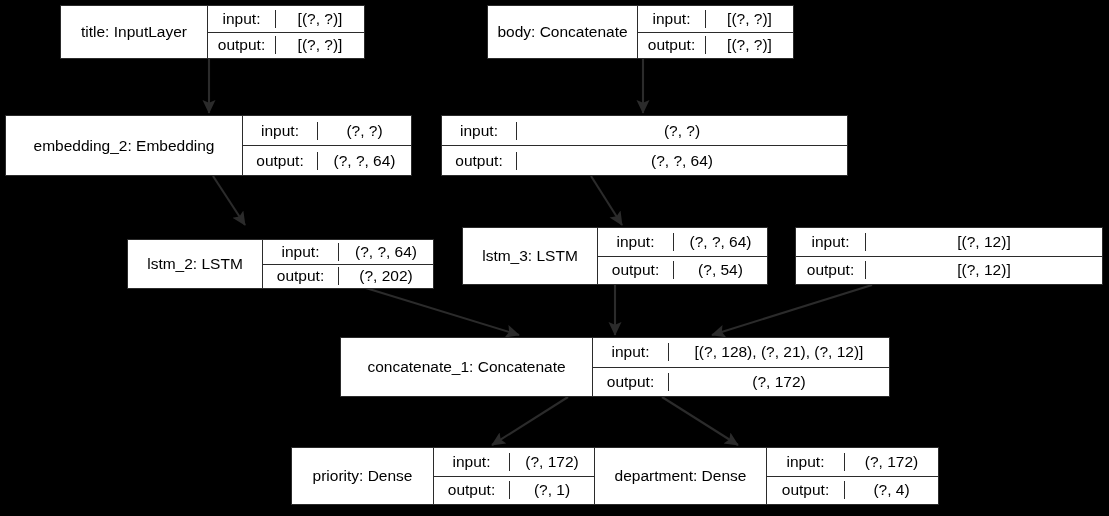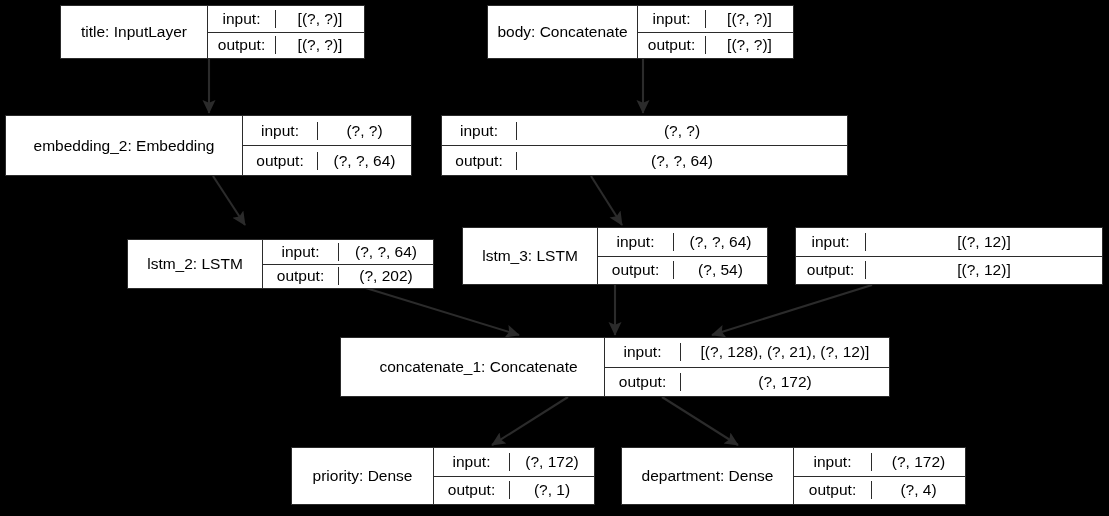--- a/index.html
+++ b/index.html
@@ -183,21 +183,21 @@
         <div class="io-row top">
           <div class="io-label" style="width: 70px;">input:</div>
           <div class="io-value">[(?, 12)]</div>
         </div>
         <div class="io-row bottom">
           <div class="io-label" style="width: 70px;">output:</div>
           <div class="io-value">[(?, 12)]</div>
         </div>
       </div>
     </div>
-    <div class="node" style="left: 340px; top: 337px; width: 550px; height: 60px; padding-left: 12px;">
+    <div class="node" style="left: 340px; top: 337px; width: 550px; height: 60px;">
       <div class="node-name" style="width: 252px;">concatenate_1: Concatenate</div>
       <div class="io-block">
         <div class="io-row top">
           <div class="io-label" style="width: 76px;">input:</div>
           <div class="io-value">[(?, 128), (?, 21), (?, 12)]</div>
         </div>
         <div class="io-row bottom">
           <div class="io-label" style="width: 76px;">output:</div>
           <div class="io-value">(?, 172)</div>
         </div>
@@ -209,21 +209,21 @@
         <div class="io-row top">
           <div class="io-label" style="width: 76px;">input:</div>
           <div class="io-value">(?, 172)</div>
         </div>
         <div class="io-row bottom">
           <div class="io-label" style="width: 76px;">output:</div>
           <div class="io-value">(?, 1)</div>
         </div>
       </div>
     </div>
-    <div class="node" style="left: 621px; top: 447px; width: 345px; height: 58px;">
+    <div class="node" style="left: 594px; top: 447px; width: 345px; height: 58px;">
       <div class="node-name" style="width: 172px;">department: Dense</div>
       <div class="io-block">
         <div class="io-row top">
           <div class="io-label" style="width: 78px;">input:</div>
           <div class="io-value">(?, 172)</div>
         </div>
         <div class="io-row bottom">
           <div class="io-label" style="width: 78px;">output:</div>
           <div class="io-value">(?, 4)</div>
         </div>

